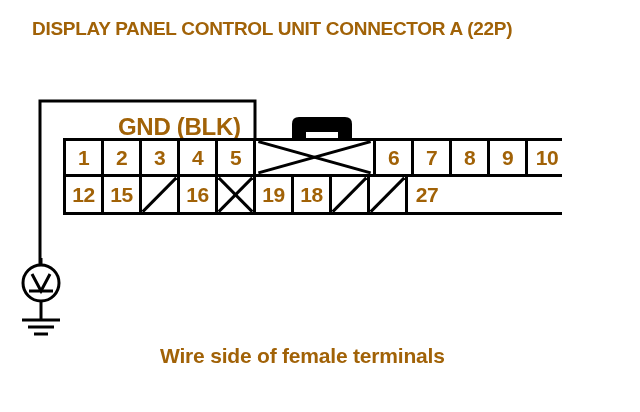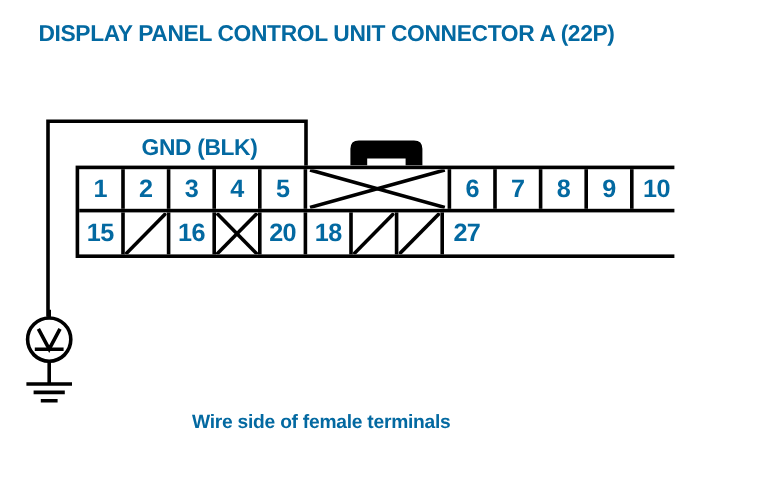--- a/index.html
+++ b/index.html
@@ -6,41 +6,41 @@
     margin: 0;
     padding: 0;
     background: #ffffff;
   }
   #page {
     position: relative;
     width: 562px;
     height: 412px;
     background: #ffffff;
     font-family: "Liberation Sans", sans-serif;
-    color: #0369a1;
+    color: #a16207;
     overflow: hidden;
   }
 
   
   #title {
     position: absolute;
     left: 32px;
     top: 18px;
     font-size: 19px;
     font-weight: bold;
     letter-spacing: -0.3px;
     white-space: nowrap;
   }
 
   
   #gnd-label {
     position: absolute;
     left: 118px;
     top: 113px;
-    font-size: 19px;
+    font-size: 24px;
     font-weight: bold;
     letter-spacing: -0.3px;
     white-space: nowrap;
   }
 
   
   #leader-line { position: absolute; left: 0; top: 0; }
 
   
   #connector {
@@ -86,21 +86,21 @@
   #tab { position: absolute; left: 282px; top: 112px; }
 
   
   #meter { position: absolute; left: 8px; top: 258px; }
 
   
   #caption {
     position: absolute;
     left: 160px;
     top: 344px;
-    font-size: 16px;
+    font-size: 21px;
     font-weight: bold;
     letter-spacing: -0.2px;
     white-space: nowrap;
   }
 </style>
 </head>
 <body>
 
 <div id="page">
 
@@ -150,38 +150,41 @@
         </div>
         <div class="cell w1">
           <span>9</span>
         </div>
         <div class="cell w1">
           <span>10</span>
         </div>
       </div>
     <div class="grid-row bottom" id="row-bottom">
         <div class="cell w1">
+          <span>12</span>
+        </div>
+        <div class="cell w1">
           <span>15</span>
         </div>
         <div class="cell w1">
           <svg class="mark" viewBox="0 0 100 100" preserveAspectRatio="none">
             <line x1="2" y1="98" x2="98" y2="2" stroke="#000" vector-effect="non-scaling-stroke" stroke-width="3"></line>
           </svg>
         </div>
         <div class="cell w1">
           <span>16</span>
         </div>
         <div class="cell w1">
           <svg class="mark" viewBox="0 0 100 100" preserveAspectRatio="none">
             <line x1="2" y1="2" x2="98" y2="98" stroke="#000" vector-effect="non-scaling-stroke" stroke-width="3"></line>
             <line x1="98" y1="2" x2="2" y2="98" stroke="#000" vector-effect="non-scaling-stroke" stroke-width="3"></line>
           </svg>
         </div>
         <div class="cell w1">
-          <span>20</span>
+          <span>19</span>
         </div>
         <div class="cell w1">
           <span>18</span>
         </div>
         <div class="cell w1">
           <svg class="mark" viewBox="0 0 100 100" preserveAspectRatio="none">
             <line x1="2" y1="98" x2="98" y2="2" stroke="#000" vector-effect="non-scaling-stroke" stroke-width="3"></line>
           </svg>
         </div>
         <div class="cell w1">

